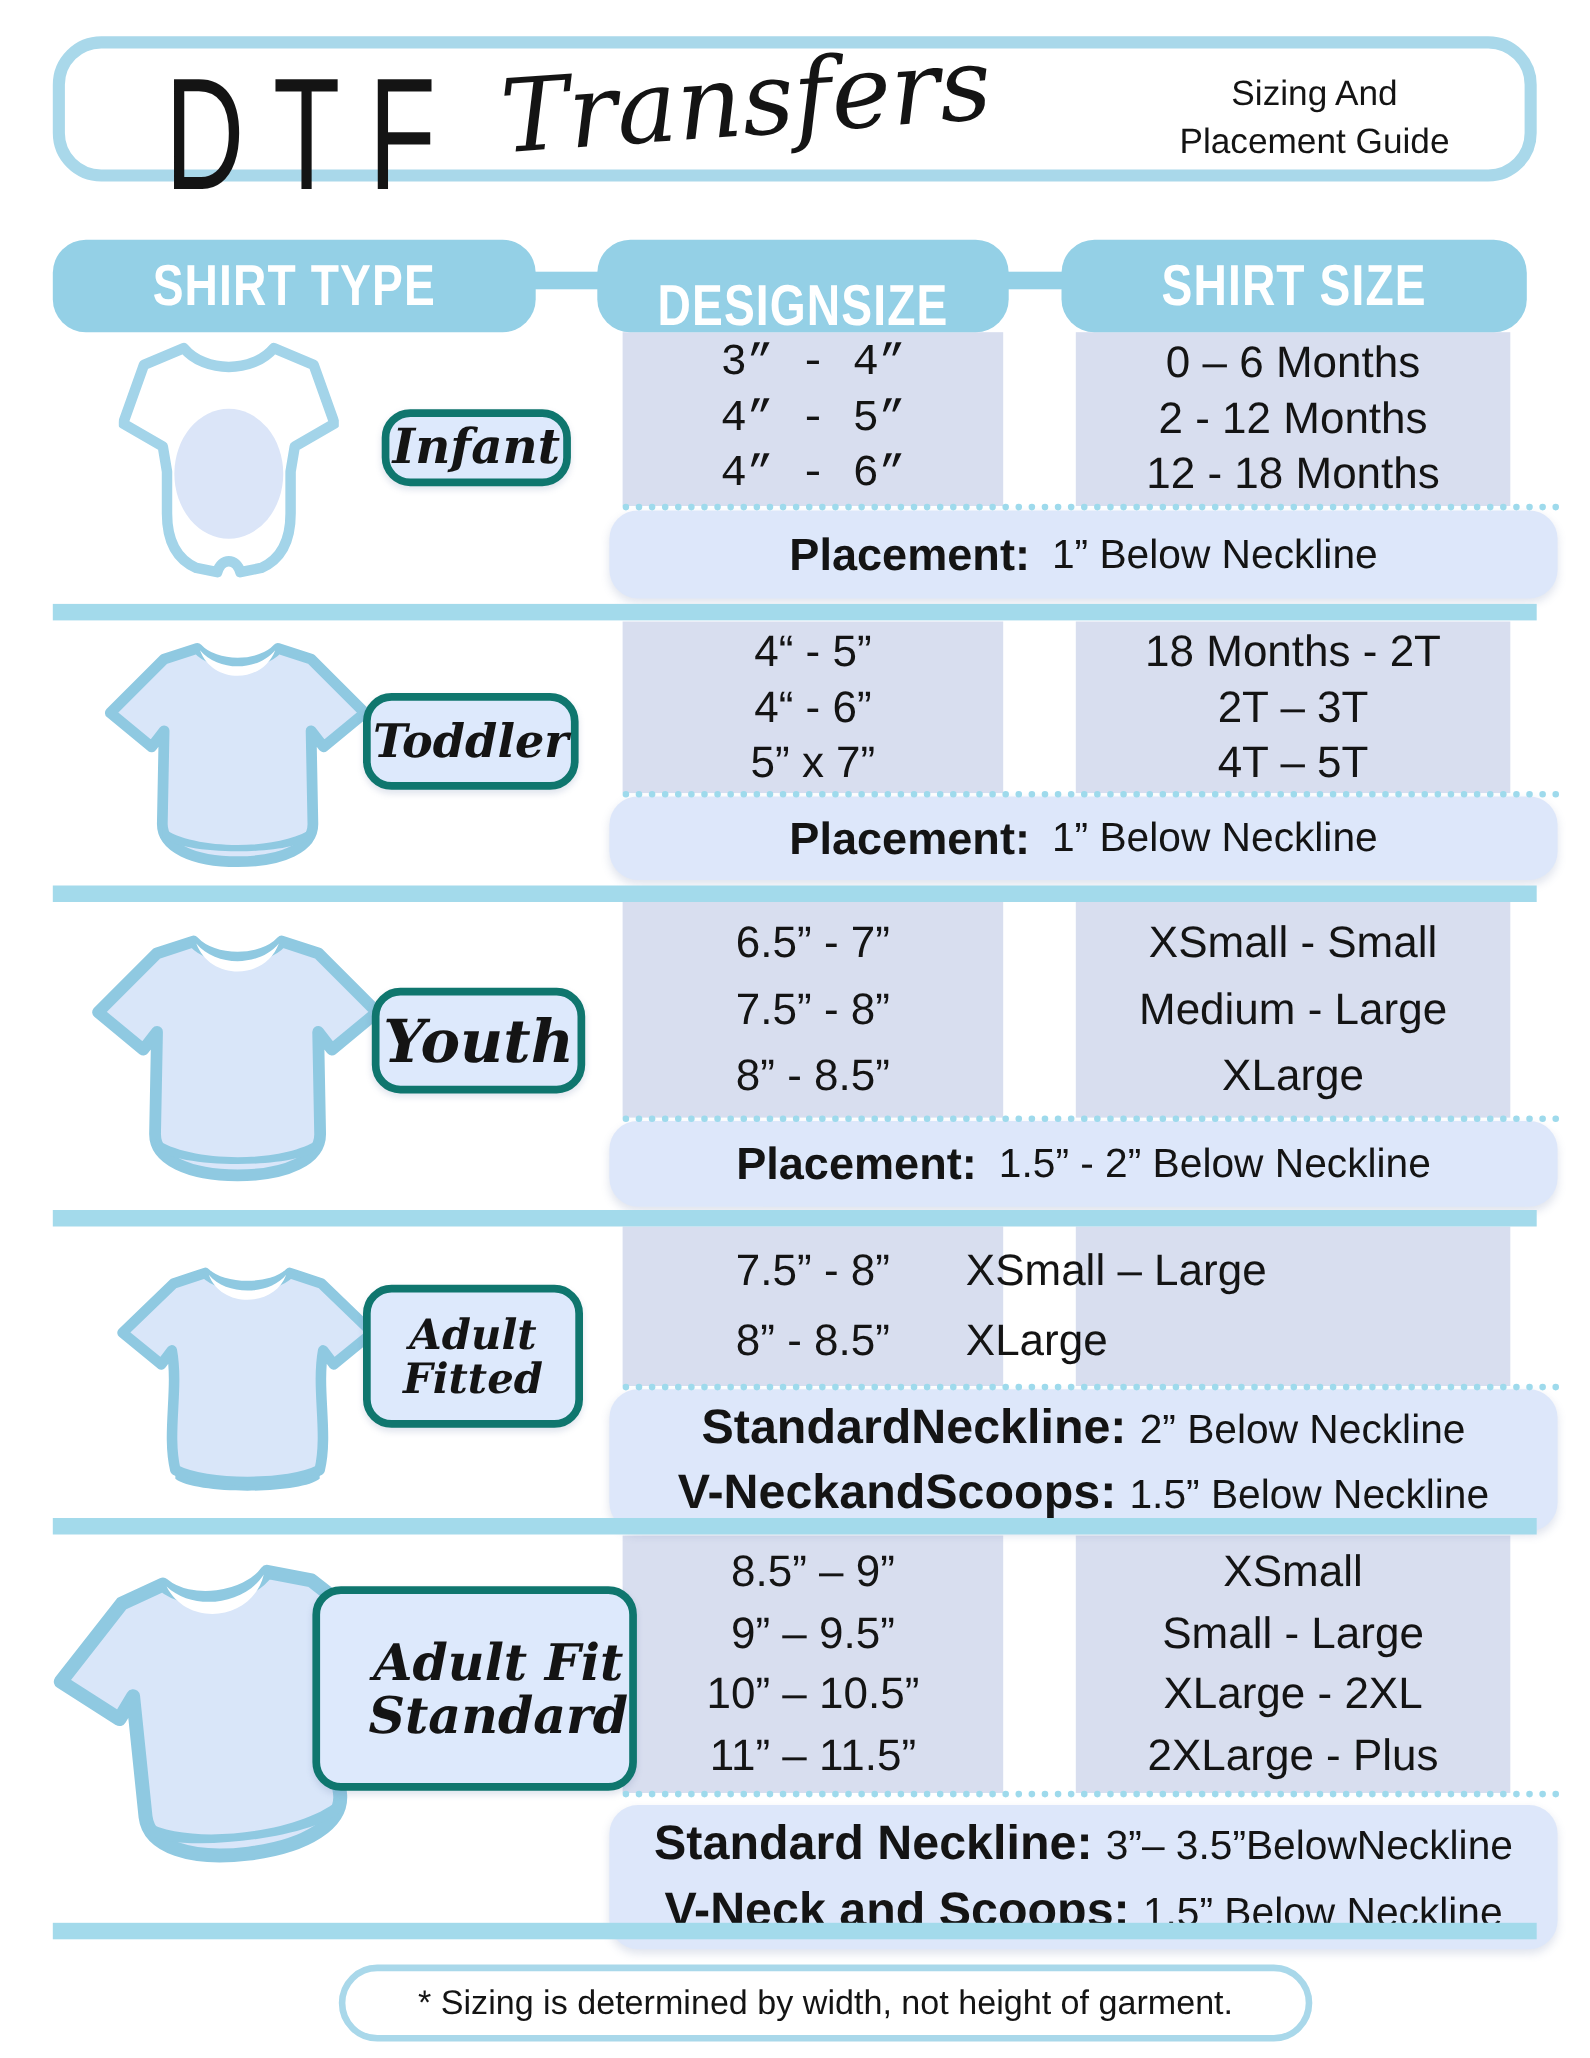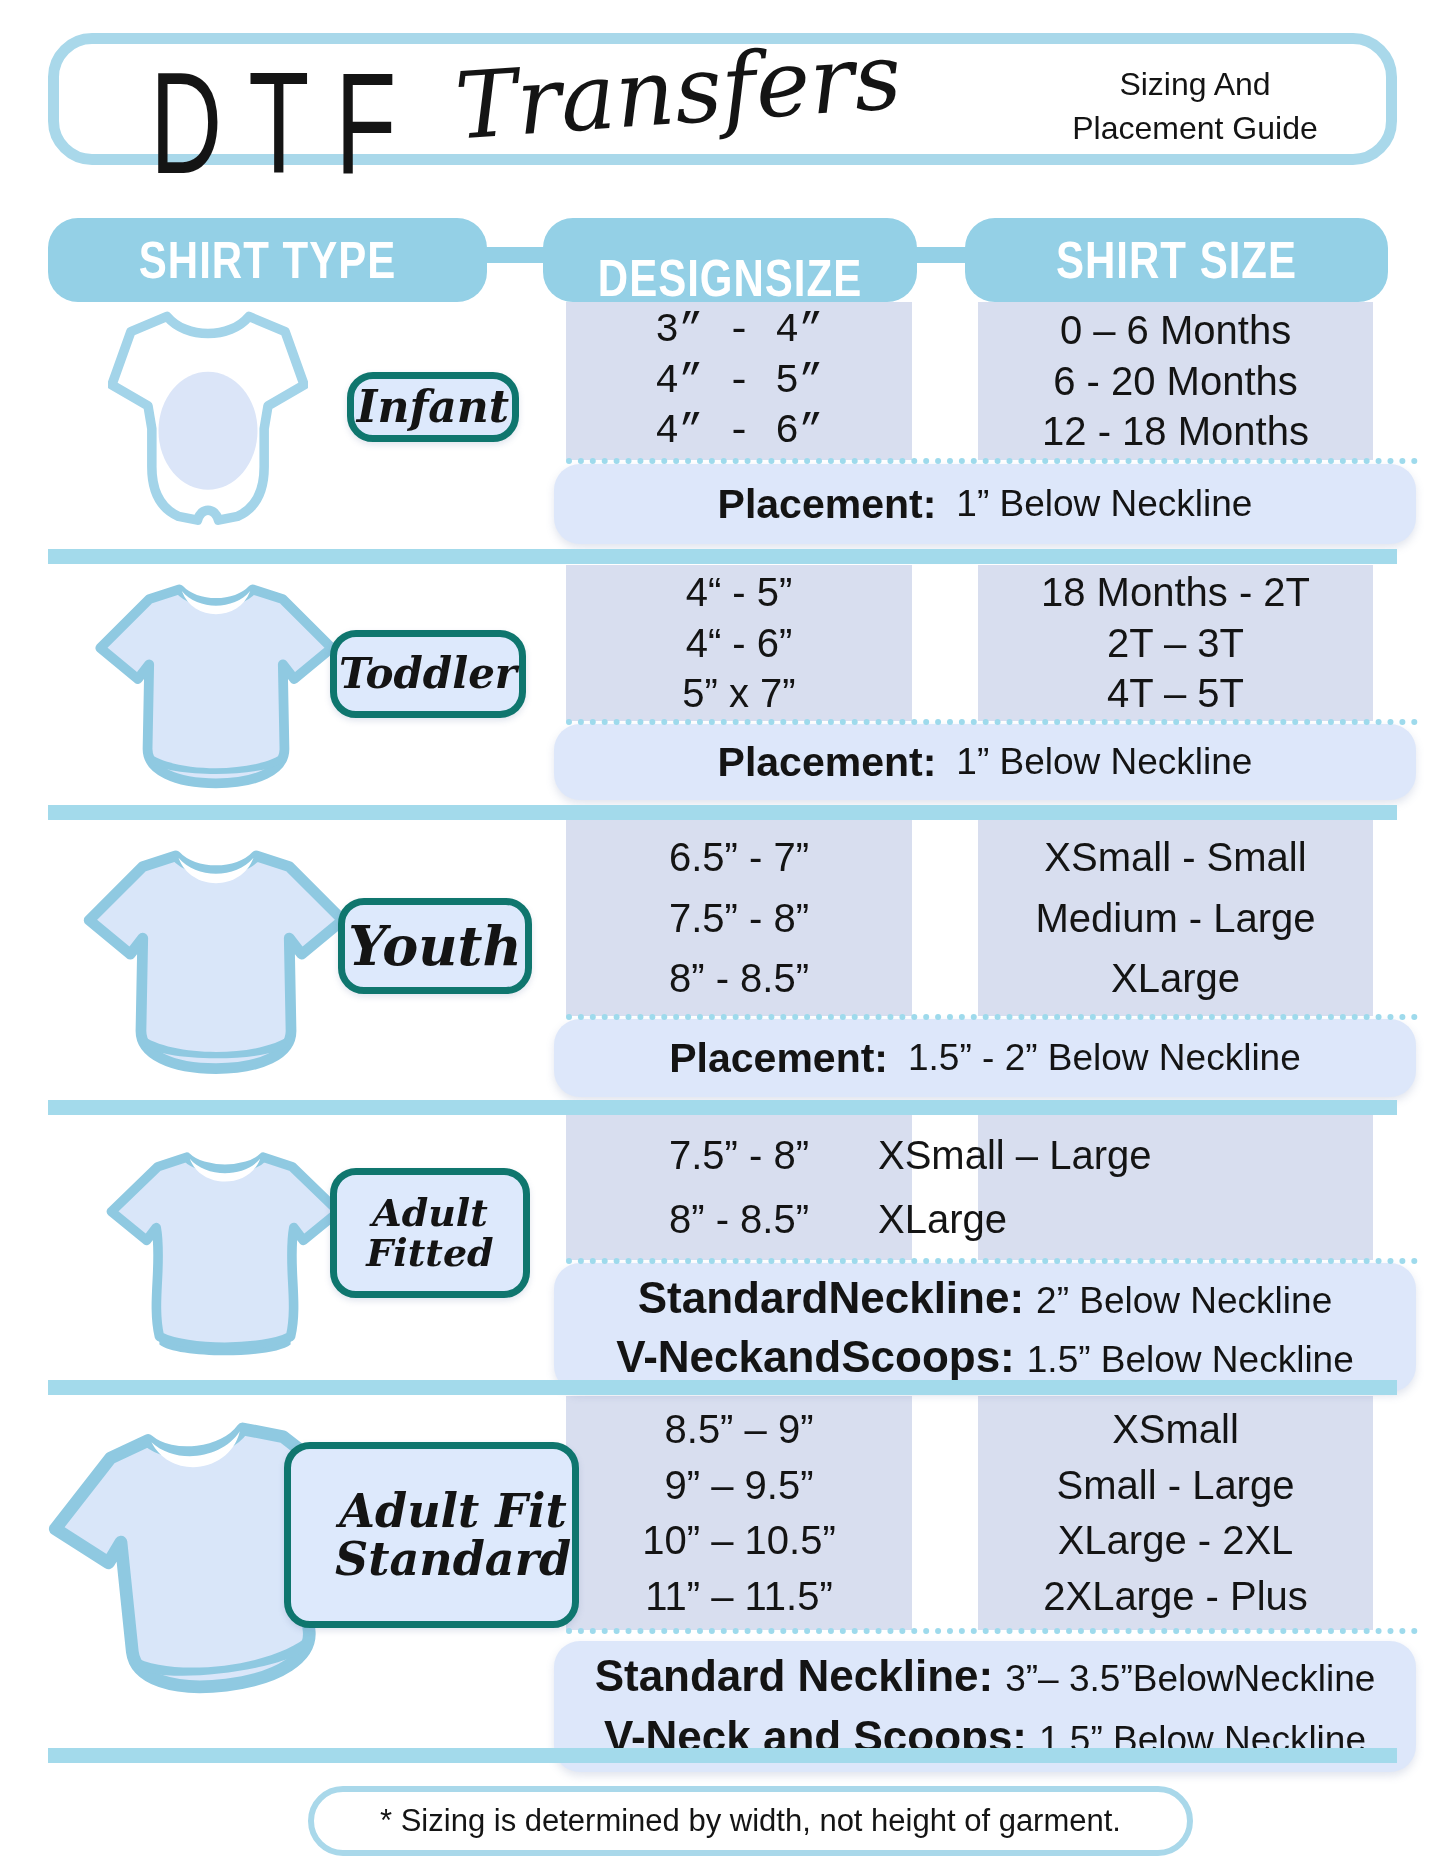--- a/index.html
+++ b/index.html
@@ -117,21 +117,21 @@
     <div>Infant</div>
   </div>
 
   <div class="list design" style="top:302px;height:158px;font-family:Liberation Mono, monospace;">
     <span>3” - 4”</span>
     <span>4” - 5”</span>
     <span>4” - 6”</span>
   </div>
   <div class="list shirt" style="top:302px;height:158px;">
     <span>0 – 6 Months</span>
-    <span>6 - 20 Months</span>
+    <span>2 - 12 Months</span>
     <span>12 - 18 Months</span>
   </div>
 
   <div class="dots" style="top:458px;"></div>
   <div class="pbar" style="top:464px;height:80px;">
     <span class="plab">Placement:</span>
     <span class="pval">1” Below Neckline</span>
   </div>
   <div class="divider" style="top:549px;"></div>
 

